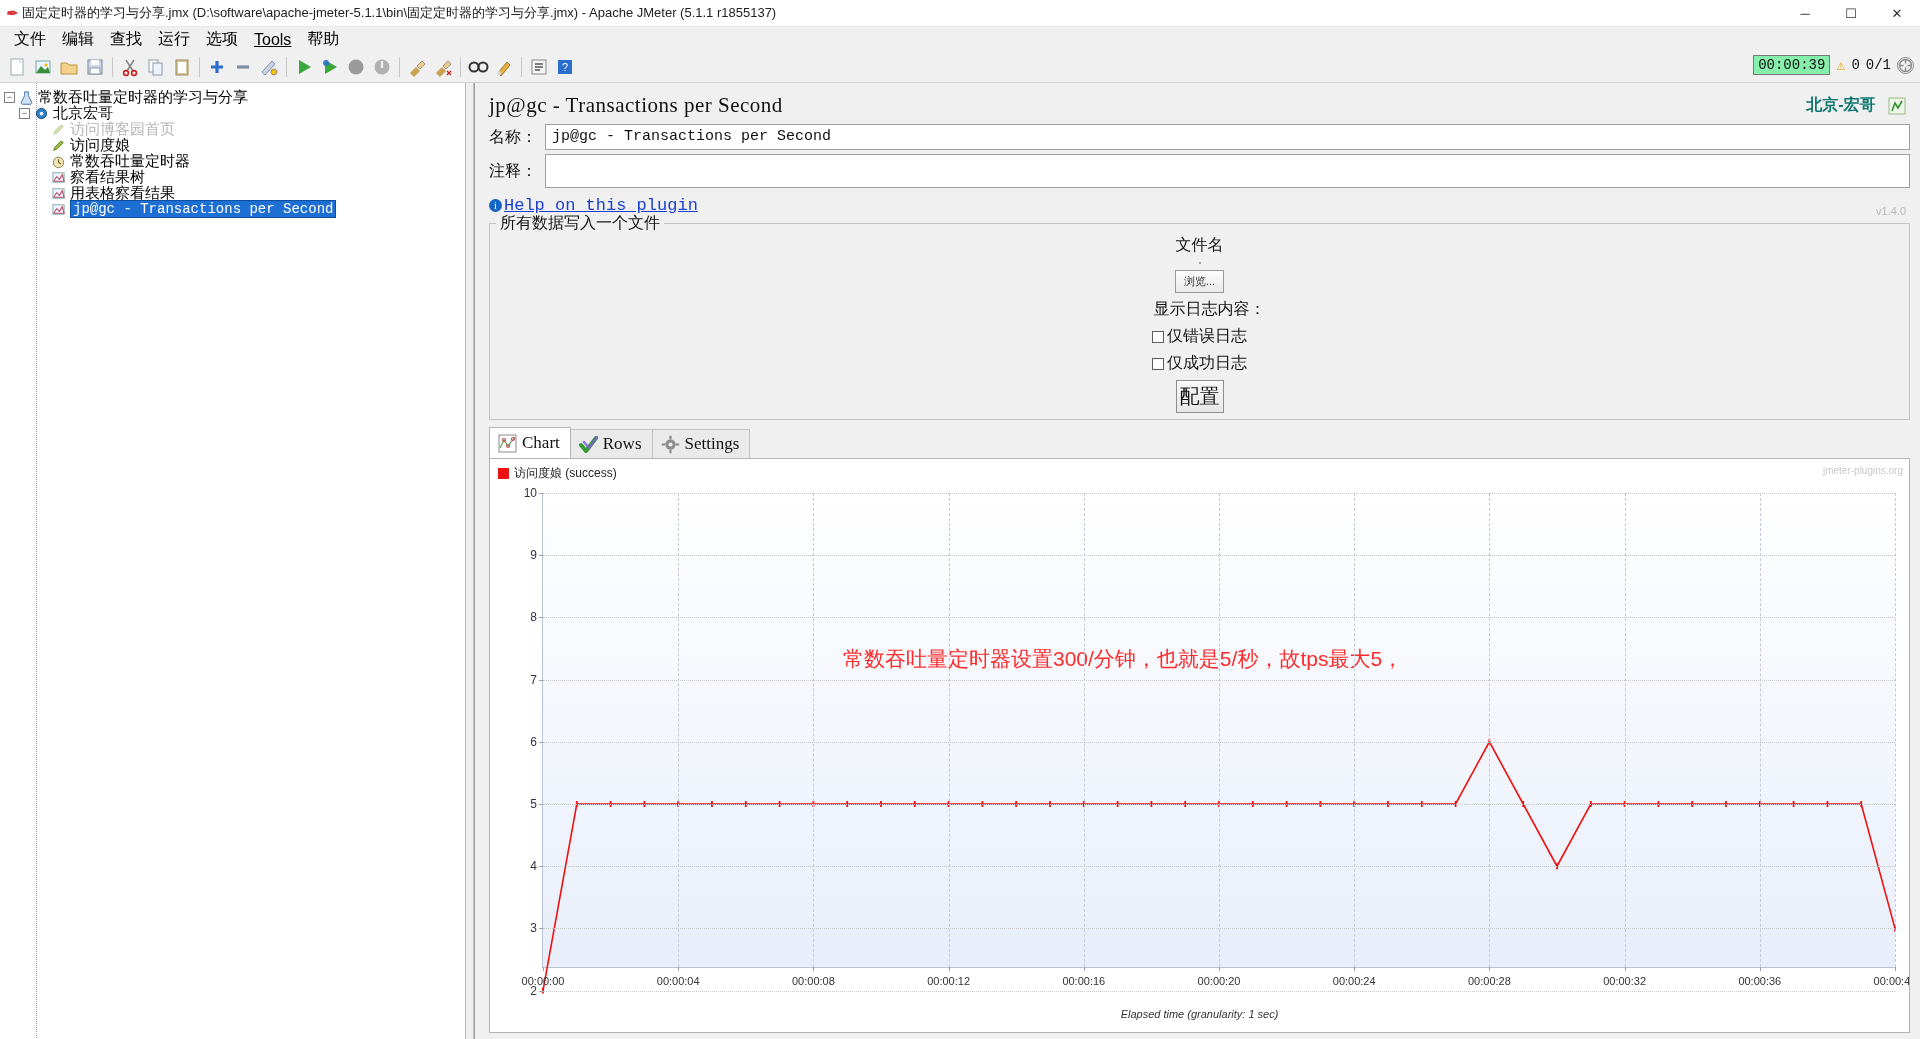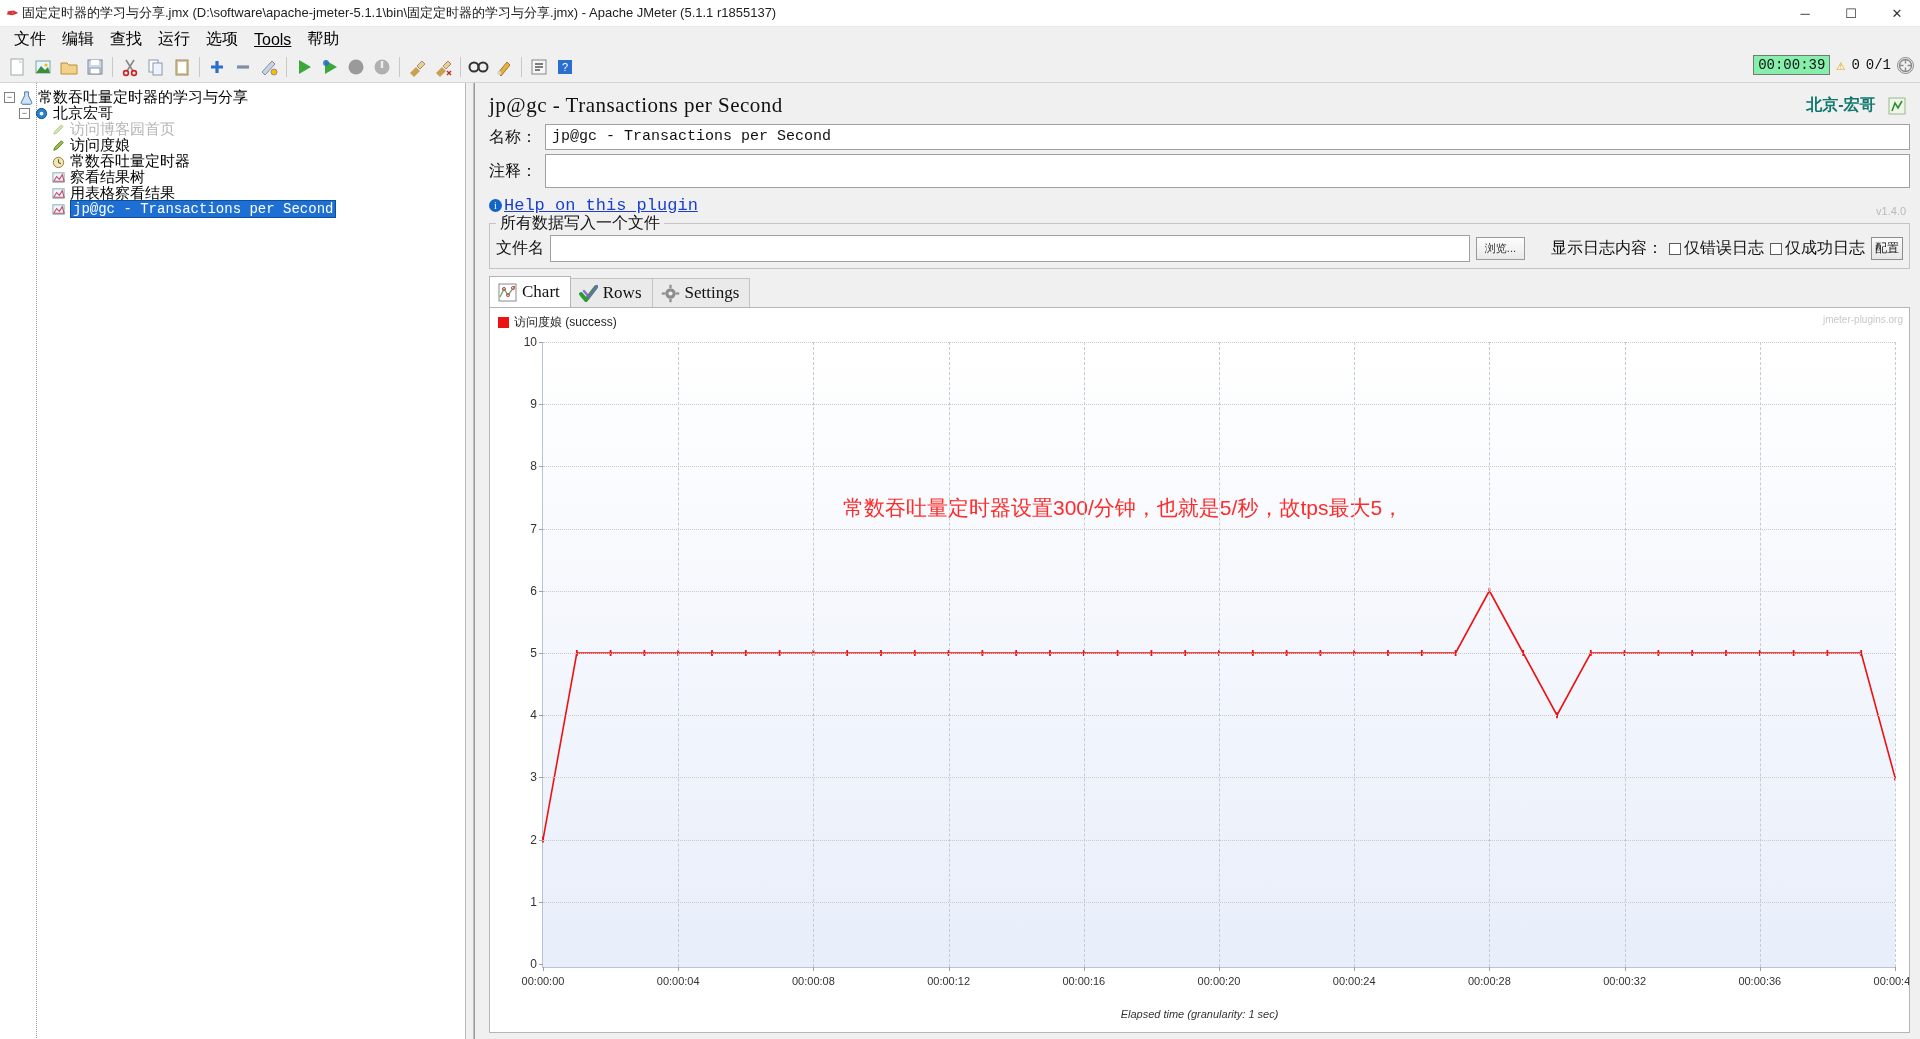--- a/index.html
+++ b/index.html
@@ -85,29 +85,29 @@
   #help-link{ color:#1a3fd0; text-decoration:underline; font-family:"Liberation Mono", monospace;
               font-size:17px; }
   #plugin-ver{ position:absolute; right:4px; bottom:-2px; color:#b9b9b9; font-size:11px; }
 
   
   #file-group{ margin:6px 4px 0 8px; border:1px solid #c4c4c4; border-top:none; padding:4px 6px 6px 6px;
                position:relative; }
   #file-group-legend{ position:absolute; top:-10px; left:6px; background:#f0f0f0; padding:0 4px;
                       font-size:16px; color:#111; }
   #file-group-topline{ position:absolute; top:0; left:0; right:0; height:1px; background:#c4c4c4; }
-  #file-row{ display:flex; align-items:center; gap:6px; margin-top:8px; }
+  #file-row{ display:flex; align-items:center; gap:6px; margin-top:8px;flex-direction:column; }
   #file-label{ font-size:16px; color:#111; white-space:nowrap; }
   #file-input{ flex:1; height:27px; background:#fff; border:1px solid #a0a0a0; }
   .sm-btn{ border:1px solid #9a9a9a; background:linear-gradient(#fdfdfd,#e9e9e9);
            font-size:11px; padding:3px 8px; color:#333; white-space:nowrap;}
   #log-label{ font-size:16px; color:#111; white-space:nowrap; margin-left:20px;}
   .chk-wrap{ display:flex; align-items:center; gap:3px; font-size:16px; color:#111; white-space:nowrap;}
   .chk{ width:12px; height:12px; border:1px solid #5c5c5c; background:#fff; display:inline-block; }
-  #cfg-btn{ border:1px solid #8e8e8e; background:linear-gradient(#fafafa,#e6e6e6); font-size:12px;
+  #cfg-btn{ border:1px solid #8e8e8e; background:linear-gradient(#fafafa,#e6e6e6); font-size:20px;
             padding:2px 3px; color:#111; }
 
   
   #tabs{ display:flex; align-items:flex-end; margin:8px 4px 0 8px; border-bottom:1px solid #b5b5b5;
          height:31px; }
   .tab{ display:flex; align-items:center; gap:5px; padding:4px 10px 4px 8px; font-size:17px;
         font-family:"Liberation Serif", serif; color:#111;
         border:1px solid #c3c3c3; border-bottom:none; background:#eaeaea; margin-right:-1px;
         height:29px; }
   .tab.active{ background:#fff; height:31px; border-color:#b5b5b5; position:relative; z-index:2; }

